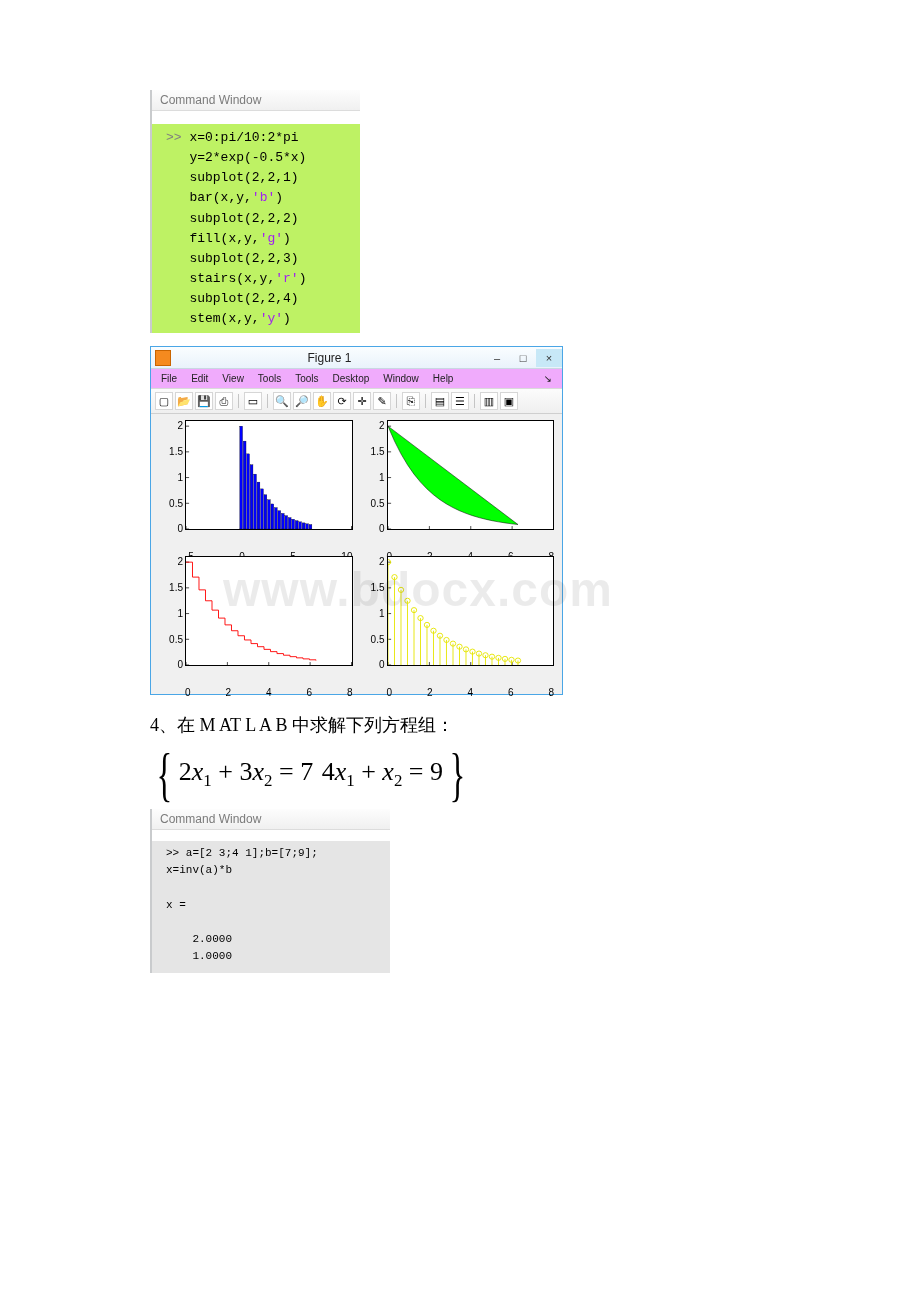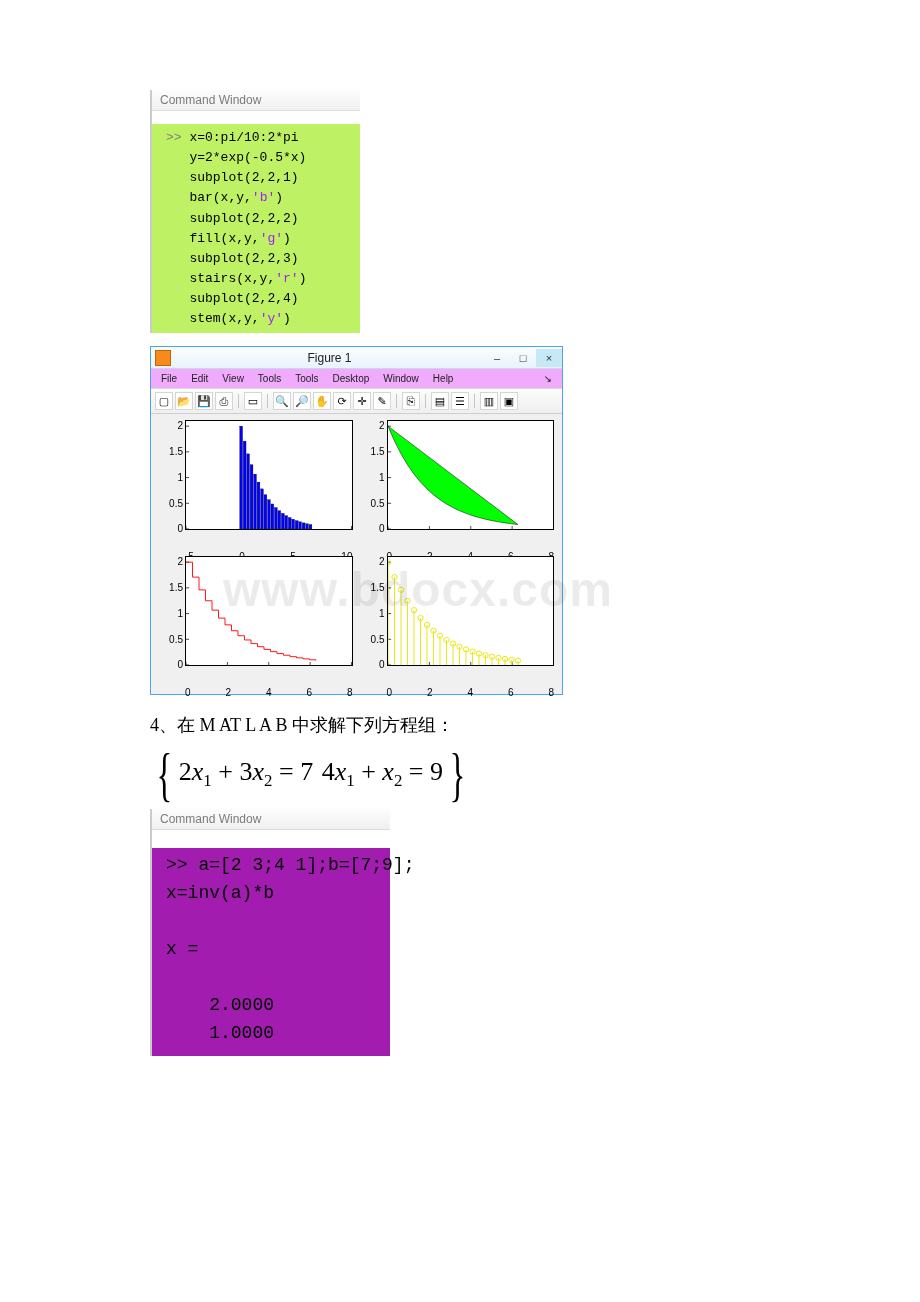--- a/index.html
+++ b/index.html
@@ -133,25 +133,25 @@
       font-size: 60px; line-height: 0.9;
       transform: scaleX(0.55);
     }
     .eq-lines { display:flex; flex-direction:row; gap:2px; }
     .eq-lines .sub { font-size: 0.65em; vertical-align: sub; }
 
     
     .cmdwin2 { width: 240px; }
     .cmd-body2 {
       font-family: Consolas, "Courier New", monospace;
-      font-size: 18px;
+      font-size: 11px;
       padding: 4px 8px 8px 14px;
       line-height: 1.55;
       white-space: pre;
-      background:#a21caf;
+      background:#e5e5e5;
     }
   </style>
 </head>
 <body>
 
 <div class="page">
 
   <div class="cmdwin">
     <div class="cmd-title">Command Window</div>
     <pre class="cmd-body" id="cw1"><span class="prompt">&gt;&gt; </span><span class="code-black">x=0:pi/10:2*pi

